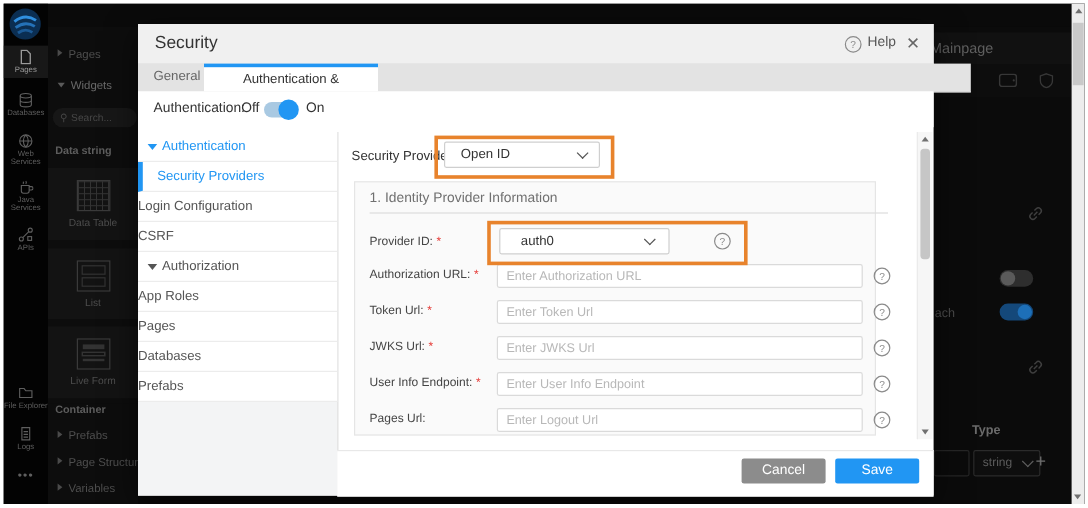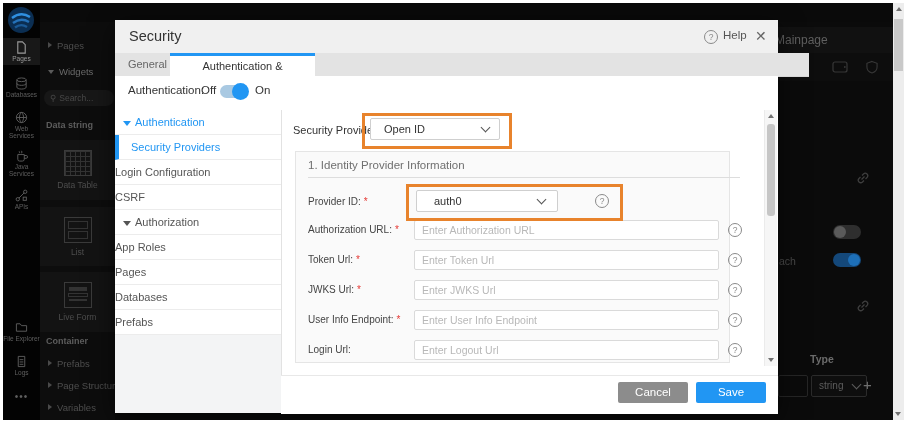--- a/index.html
+++ b/index.html
@@ -359,21 +359,21 @@
       <span class="abs qmark f-q" style="top:101px;">?</span>
 
       <div class="abs f-label" style="top:132px;"><span>JWKS Url:</span><span class="ast">*</span></div>
       <input class="abs f-input" style="top: 128px;" placeholder="Enter JWKS Url">
       <span class="abs qmark f-q" style="top:131px;">?</span>
 
       <div class="abs f-label" style="top:162px;"><span>User Info Endpoint:</span><span class="ast">*</span></div>
       <input class="abs f-input" style="top: 158px;" placeholder="Enter User Info Endpoint">
       <span class="abs qmark f-q" style="top:161px;">?</span>
 
-      <div class="abs f-label" style="top:192px;"><span>Login Url:</span></div>
+      <div class="abs f-label" style="top:192px;"><span>Pages Url:</span></div>
       <input class="abs f-input" style="top: 188px;" placeholder="Enter Logout Url">
       <span class="abs qmark f-q" style="top:191px;">?</span>
     </div>
 
     <div class="abs m-scroll">
       <div class="arr arr-up" style="margin-top:4px;"></div>
       <div class="abs thumb" style="top:14px;height:92px;"></div>
       <div class="arr arr-dn abs" style="bottom:4px;left:3px;"></div>
     </div>
 

